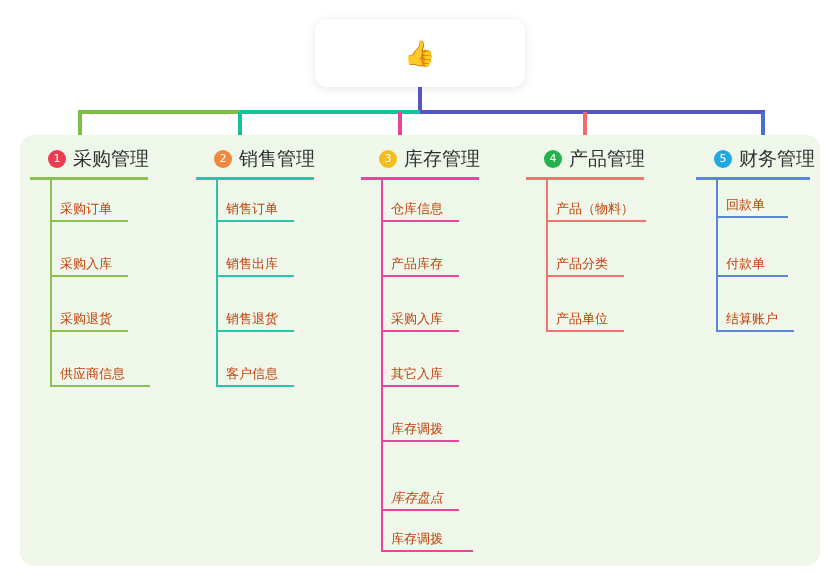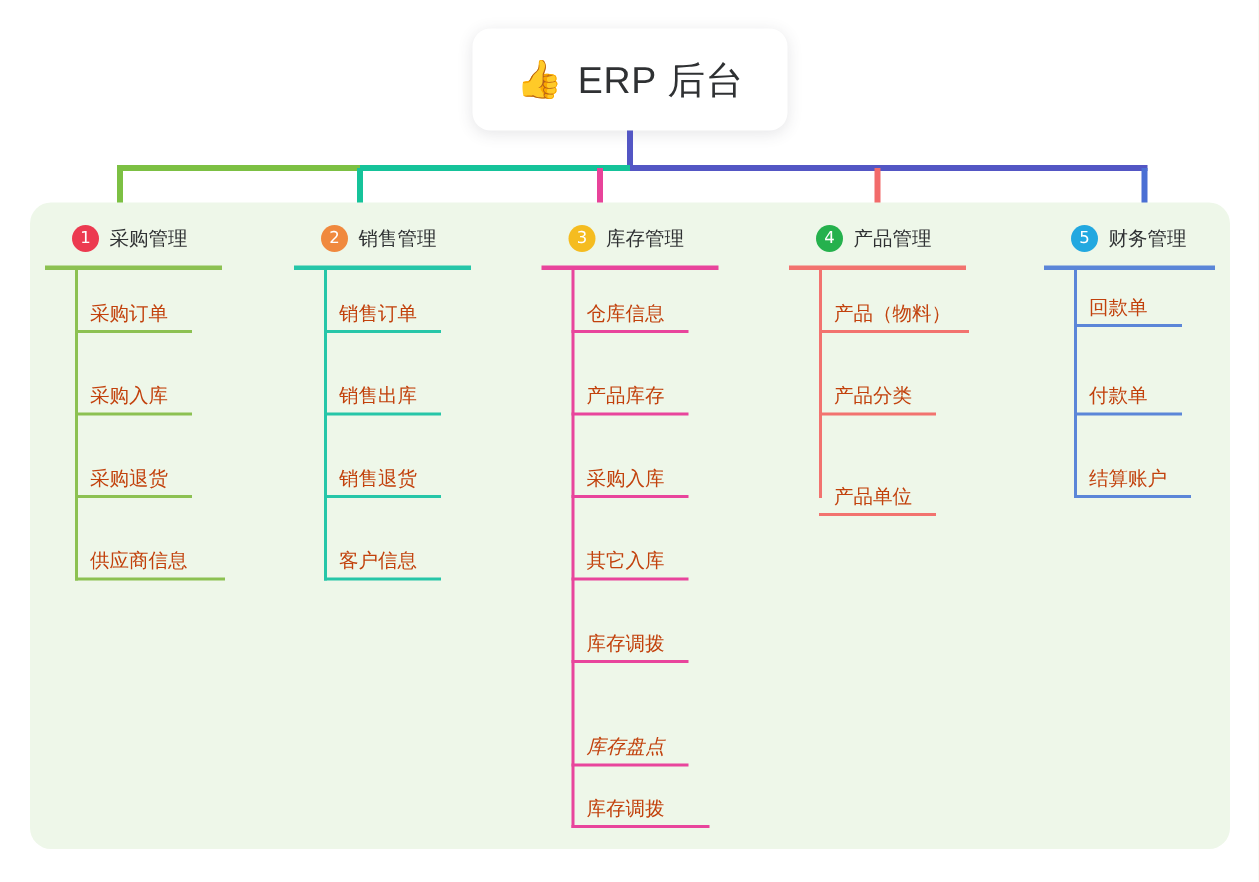--- a/index.html
+++ b/index.html
@@ -99,21 +99,21 @@
     height: 18px;
     border-radius: 50%;
     color: #ffffff;
     font-size: 11px;
     line-height: 18px;
     text-align: center;
     flex: none;
     font-family: "DejaVu Sans", sans-serif;
   }
   .col-title {
-    font-size: 13px;
+    font-size: 19px;
     color: #2f3133;
     white-space: nowrap;
   }
   .col-underline {
     position: absolute;
     height: 3px;
     top: 31px;
     left: 0;
   }
   .col-spine {
@@ -142,21 +142,20 @@
     height: 2px;
   }
 </style>
 </head>
 <body>
 
 <div id="canvas">
 
   <div class="root-card">
     <span class="root-emoji">👍</span>
-    <span class="root-title">ERP 后台</span>
   </div>
 
   <div class="trunk"></div>
 
   <div id="connector-layer">
       <div class="bar-seg" style="left: 78px; width: 162px; background: rgb(124, 192, 67);"></div>
       <div class="bar-seg" style="left: 240px; width: 180px; background: rgb(21, 195, 154);"></div>
       <div class="bar-seg" style="left: 420px; width: 345px; background: rgb(83, 86, 196);"></div>
       <div class="stub" style="left: 78px; background: rgb(124, 192, 67);"></div>
       <div class="stub" style="left: 238px; background: rgb(21, 195, 154);"></div>
@@ -260,21 +259,21 @@
         <div class="col-underline" style="width: 118px; background: rgb(242, 115, 111);"></div>
         <div class="col-spine" style="height: 152px; background: rgb(242, 115, 111);"></div>
         <div class="leaf" style="top: 34px; height: 42px; width: 104px;">
           <span class="leaf-label">产品（物料）</span>
           <div class="leaf-underline" style="width: 100px; background: rgb(242, 115, 111);"></div>
         </div>
         <div class="leaf" style="top: 89px; height: 42px; width: 82px;">
           <span class="leaf-label">产品分类</span>
           <div class="leaf-underline" style="width: 78px; background: rgb(242, 115, 111);"></div>
         </div>
-        <div class="leaf" style="top: 156px; height: 42px; width: 82px;">
+        <div class="leaf" style="top: 144px; height: 42px; width: 82px;">
           <span class="leaf-label">产品单位</span>
           <div class="leaf-underline" style="width: 78px; background: rgb(242, 115, 111);"></div>
         </div>
       </div>
       <div class="col" style="left: 696px;">
         <div class="col-head">
           <span class="badge" style="background: rgb(34, 168, 224);">5</span>
           <span class="col-title">财务管理</span>
         </div>
         <div class="col-underline" style="width: 114px; background: rgb(91, 134, 216);"></div>

